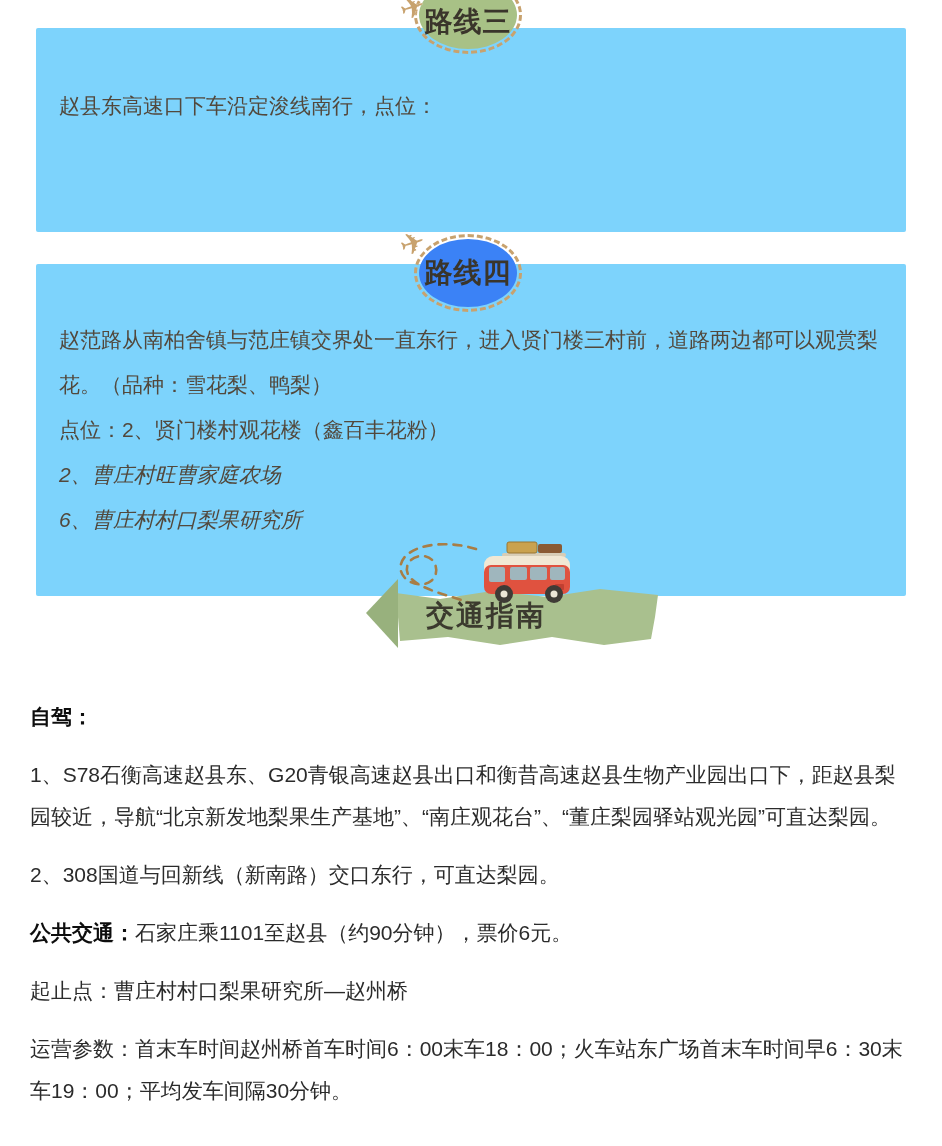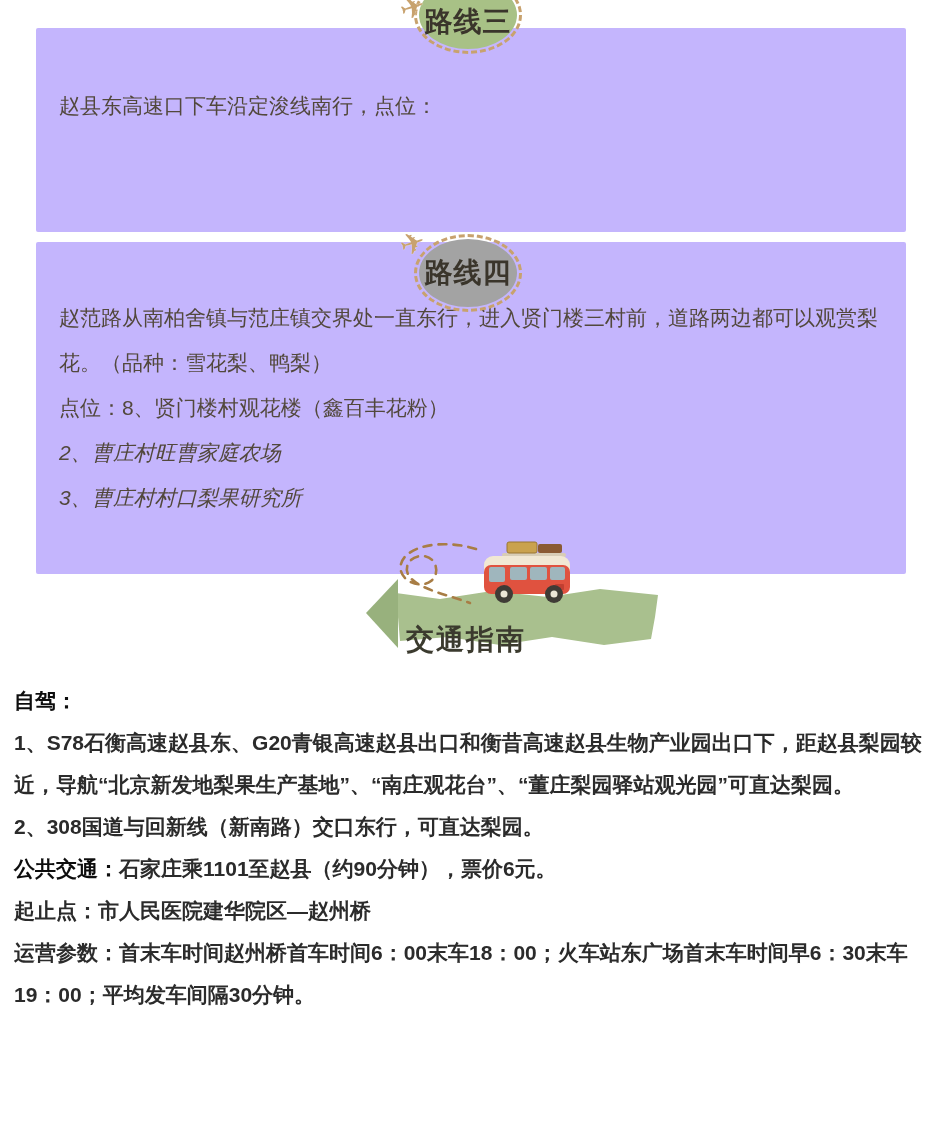--- a/index.html
+++ b/index.html
@@ -3,68 +3,68 @@
 <meta charset="utf-8">
 <style>
   html,body{margin:0;padding:0;background:#ffffff;}
   .page{
     position:relative;width:942px;height:1146px;margin:0 auto;
     background:#ffffff;overflow:hidden;
     font-family:"Liberation Sans","DejaVu Sans",sans-serif;
   }
   
   .route-box{
-    position:absolute;left:36px;width:870px;background:#c4b5fd;
+    position:absolute;left:36px;width:870px;background:#7dd3fc;
     box-sizing:border-box;border-radius:2px;
     color:#52483c;font-size:21px;line-height:45px;
     padding:0 22px 8px 23px;
   }
   .box1{top:28px;height:204px;padding-top:55px;}
-  .box2{top:242px;height:332px;padding-top:53px;}
+  .box2{top:264px;height:332px;padding-top:53px;}
   .route-box p{margin:0;}
   .indent{margin-left:66px;font-style:italic;}
 
   
   .badge-wrap{position:absolute;left:50%;transform:translateX(-50%);width:114px;}
   .badge-wrap.r3{top:-24px;}
   .badge-wrap.r4{top:234px;}
   .badge-ring{
     width:108px;height:78px;border:3px dashed #c8a26e;border-radius:50%;
     box-sizing:border-box;padding:2px;
   }
   .badge-ellipse{
     width:100%;height:100%;border-radius:50%;
     display:flex;align-items:center;justify-content:center;
     font-size:28px;font-weight:bold;color:#3a352b;letter-spacing:1px;
   }
   .badge-ellipse.green{background:#a8c186;}
-  .badge-ellipse.red{background:#a3a3a3;text-align:center;}
+  .badge-ellipse.red{background:#3b82f6;text-align:center;}
   .r3 .badge-ellipse{padding-top:14px;box-sizing:border-box;}
   .plane{
     position:absolute;font-size:30px;color:#c8a26e;
     transform:rotate(-18deg);text-shadow:0 0 1px #fff;
     left:-14px;
   }
   .r3 .plane{top:14px;}
   .r4 .plane{top:-8px;}
 
   
   .banner{position:absolute;left:352px;top:537px;width:320px;height:118px;}
   .banner svg{position:absolute;left:0;top:0;}
   .banner-title{
-    position:absolute;left:34px;top:60px;width:160px;text-align:center;
-    font-size:28px;font-weight:bold;color:#3b3a2e;letter-spacing:2px;margin-top:24px;
+    position:absolute;left:34px;top:60px;width:160px;text-align:right;
+    font-size:28px;font-weight:bold;color:#3b3a2e;letter-spacing:2px;
   }
 
   
   .transport{
     position:absolute;left:14px;top:680px;width:914px;
     font-size:21px;line-height:42px;color:#2b2b2b;
   }
-  .transport p{margin:0;font-weight:bold;}
+  .transport p{margin:16px;}
   .transport b{color:#0d0d0d;}
   .stop-link{color:#5b7aa8;text-decoration:none;cursor:pointer;}
   .search-sup{position:relative;top:-8px;margin-left:1px;}
 </style>
 </head>
 <body>
 
 <div class="page">
 
   <section class="route-box box1">
@@ -72,23 +72,23 @@
   </section>
   <div class="badge-wrap r3">
     <span class="plane">✈</span>
     <div class="badge-ring">
       <div class="badge-ellipse green">路线三</div>
     </div>
   </div>
 
   <section class="route-box box2">
     <p>赵范路从南柏舍镇与范庄镇交界处一直东行，进入贤门楼三村前，道路两边都可以观赏梨花。（品种：雪花梨、鸭梨）</p>
-    <p><span>点位：</span><span>8、贤门楼村观花楼（鑫百丰花粉）</span></p>
+    <p><span>点位：</span><span>2、贤门楼村观花楼（鑫百丰花粉）</span></p>
     <p class="indent">2、曹庄村旺曹家庭农场</p>
-    <p class="indent">3、曹庄村村口梨果研究所</p>
+    <p class="indent">6、曹庄村村口梨果研究所</p>
   </section>
   <div class="badge-wrap r4">
     <span class="plane">✈</span>
     <div class="badge-ring">
       <div class="badge-ellipse red">路线四</div>
     </div>
   </div>
 
   <div class="banner">
     <svg width="320" height="118" viewBox="0 0 320 118">
@@ -118,17 +118,17 @@
       </g>
     </svg>
     <div class="banner-title">交通指南</div>
   </div>
 
   <div class="transport">
     <p><b>自驾：</b></p>
     <p>1、S78石衡高速赵县东、G20青银高速赵县出口和衡昔高速赵县生物产业园出口下，距赵县梨园较近，导航“北京新发地梨果生产基地”、“南庄观花台”、“董庄梨园驿站观光园”可直达梨园。</p>
     <p>2、308国道与回新线（新南路）交口东行，可直达梨园。</p>
     <p><b>公共交通：</b><span>石家庄乘1101至赵县（约90分钟），票价6元。</span></p>
-    <p>起止点：市人民医院建华院区—赵州桥</p>
+    <p>起止点：曹庄村村口梨果研究所—赵州桥</p>
     <p>运营参数：首末车时间赵州桥首车时间6：00末车18：00；火车站东广场首末车时间早6：30末车19：00；平均发车间隔30分钟。</p>
   </div>
 
 </div>
 
 </body></html>

